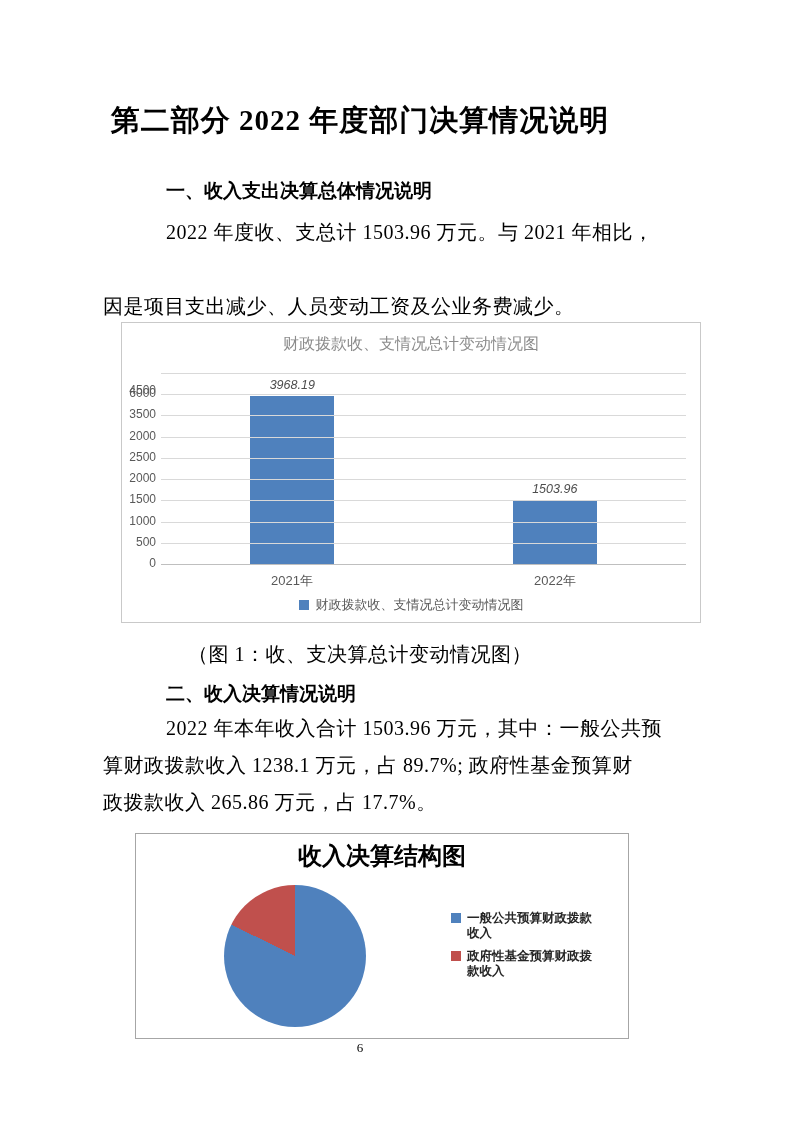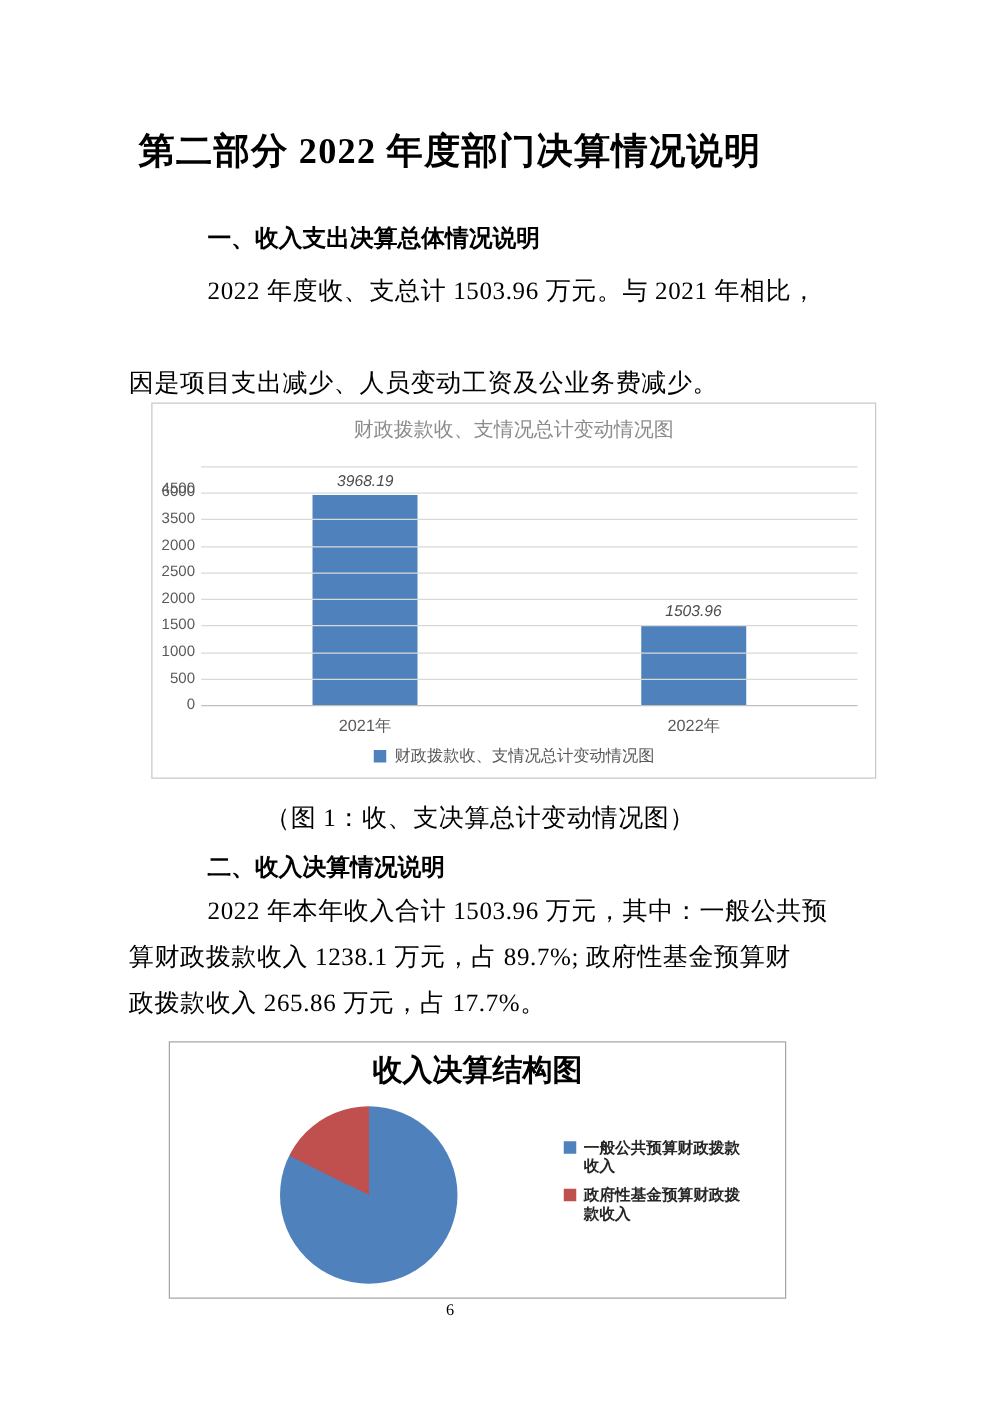--- a/index.html
+++ b/index.html
@@ -8,21 +8,21 @@
 
   
   .doc-title{position:absolute;top:101px;left:0;width:100%;text-align:center;
              font-size:29px;font-weight:bold;letter-spacing:1px;white-space:nowrap;}
   .sec-heading{position:absolute;font-family:"Liberation Sans","DejaVu Sans",sans-serif;
                font-size:19px;font-weight:bold;white-space:nowrap;}
   .h1{top:178px;left:166px;}
   .h2{top:681px;left:166px;}
   .bodyline{position:absolute;font-size:20px;white-space:nowrap;letter-spacing:0.5px;}
   .caption{position:absolute;top:641px;left:0;width:100%;text-align:center;
-           font-size:20px;letter-spacing:0.5px;white-space:nowrap;padding-left:24px;}
+           font-size:20px;letter-spacing:0.5px;white-space:nowrap;}
   .page-num{position:absolute;top:1040px;left:0;width:100%;text-align:center;font-size:13px;}
 
   
   .bar-chart{position:absolute;left:121px;top:322px;width:578px;height:299px;
              border:1px solid #c9c9c9;background:#fff;
              font-family:"Liberation Sans","DejaVu Sans",sans-serif;}
   .bar-title{position:absolute;top:11px;left:0;width:100%;text-align:center;
              font-size:16px;color:#8c8c8c;white-space:nowrap;}
   .plot{position:absolute;left:39px;top:50px;width:525px;height:191px;}
   .gridline{position:absolute;left:0;width:100%;height:1px;background:#d9d9d9;}

